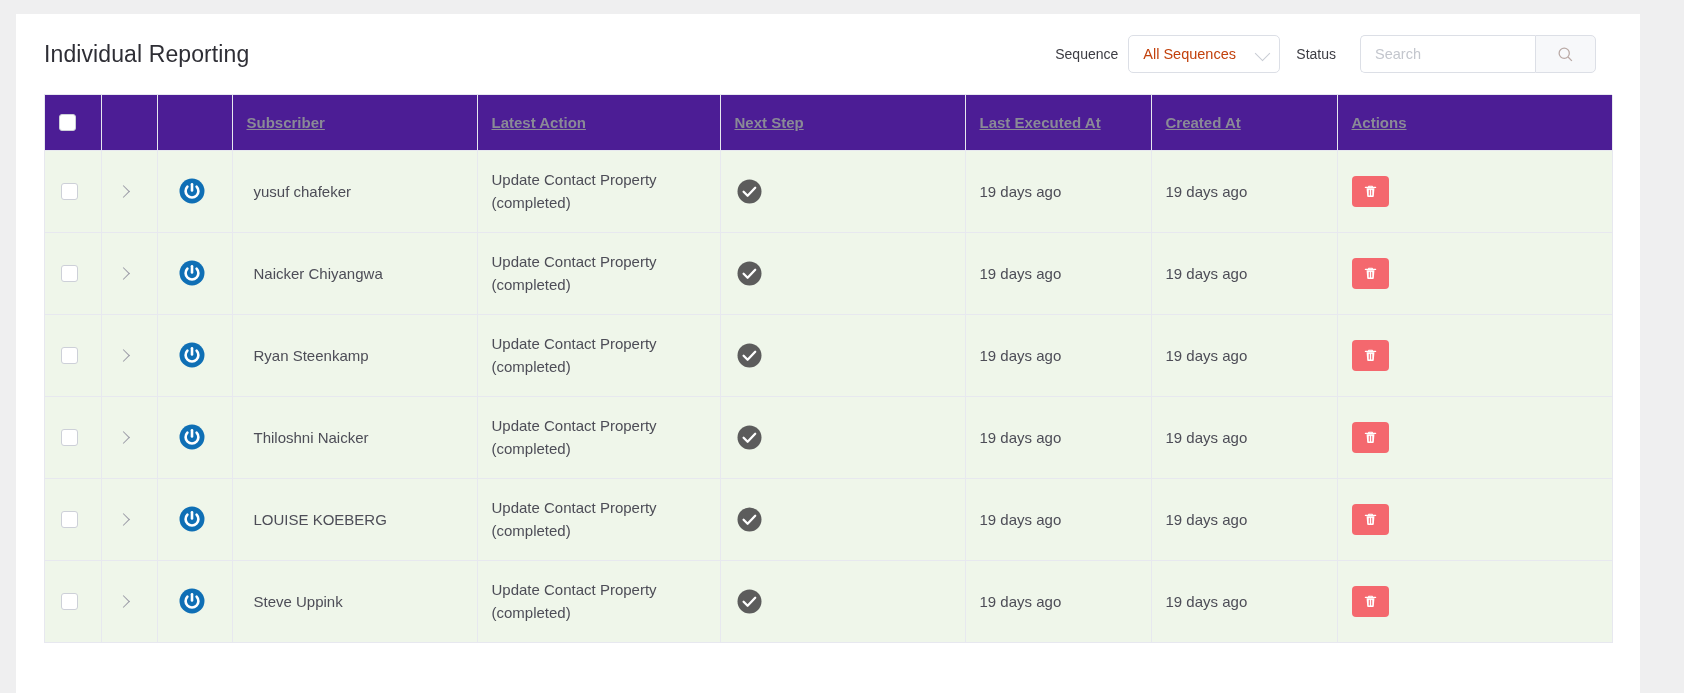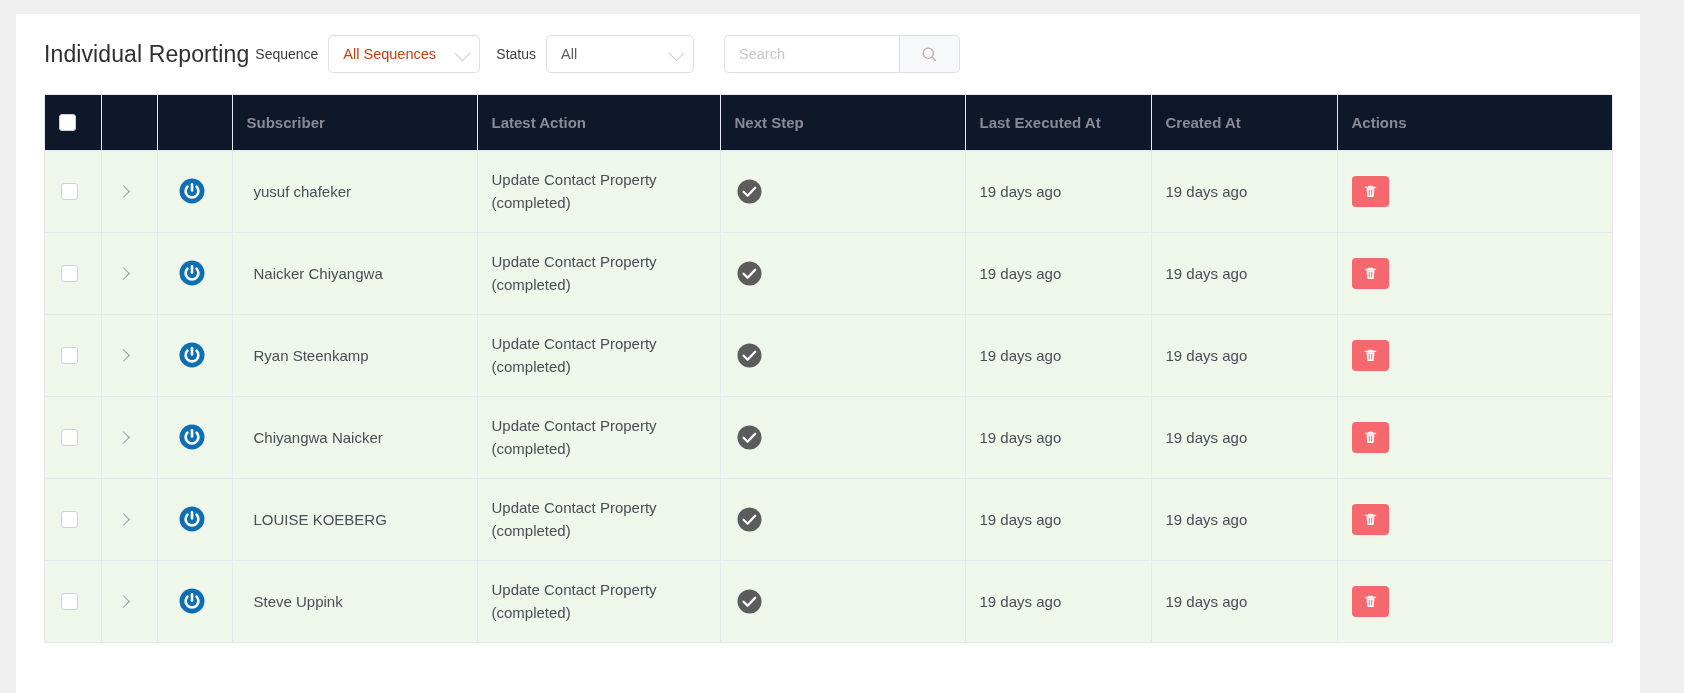--- a/index.html
+++ b/index.html
@@ -27,24 +27,24 @@
     width: 1624px;
     height: 679px;
     background: #ffffff;
     overflow: hidden;
   }
 
   
   .card-header {
     position: relative;
     height: 80px;
-    padding: 0 22px 0 28px;
+    padding: 0 44px 0 28px;
     display: flex;
     align-items: center;
-    justify-content: flex-start;
+    justify-content: space-between;
     gap: 6px;
   }
 
   .page-title {
     font-size: 23px;
     color: #2e2e35;
     font-weight: 400;
     letter-spacing: 0.1px;
     white-space: nowrap;
   }
@@ -141,26 +141,27 @@
     table-layout: fixed;
   }
   th, td {
     border-right: 1px solid #e7e8ef;
     border-bottom: 1px solid #e7e8ef;
     text-align: left;
     vertical-align: middle;
   }
   thead th {
     height: 55px;
-    background: #0f172a;
+    background: #4c1d95;
     color: #8a8a96;
     font-size: 15px;
     font-weight: 700;
     padding: 0 14px;
     white-space: nowrap;
+    text-decoration: underline;
   }
   thead th.c-check { width: 56px; padding-left: 14px; }
   thead th.c-exp   { width: 56px; }
   thead th.c-icon  { width: 75px; }
   thead th.c-sub   { width: 245px; }
   thead th.c-act   { width: 243px; }
   thead th.c-next  { width: 245px; }
   thead th.c-last  { width: 186px; }
   thead th.c-made  { width: 186px; }
   thead th.c-actions { width: auto; }
@@ -236,24 +237,20 @@
       <div class="page-title">Individual Reporting</div>
 
       <div class="controls">
         <span class="ctl-label">Sequence</span>
         <div class="select-box">
           <span>All Sequences</span>
           <span class="chev"></span>
         </div>
 
         <span class="ctl-label">Status</span>
-        <div class="select-box filled wide">
-          <span>All</span>
-          <span class="chev"></span>
-        </div>
 
         <div class="search-group">
           <input class="search-input" type="text" placeholder="Search" style="">
           <button class="search-btn">
             <svg width="17" height="17" viewBox="0 0 20 20">
               <circle cx="8.5" cy="8.5" r="6" fill="none" stroke="#b9a9a5" stroke-width="1.5"></circle>
               <line x1="13" y1="13" x2="17.5" y2="17.5" stroke="#b9a9a5" stroke-width="1.5"></line>
             </svg>
           </button>
         </div>
@@ -390,21 +387,21 @@
               <td>
                 <span class="chevron-right"></span>
               </td>
               <td class="td-icon">
                 <svg class="power-icon" viewBox="0 0 26 26">
                   <circle cx="13" cy="13" r="12.5" fill="#0f6fb5"></circle>
                   <path d="M13 6.2 v6.3" stroke="#ffffff" stroke-width="2.6" stroke-linecap="round" fill="none"></path>
                   <path d="M8.4 8.6 a6.4 6.4 0 1 0 9.2 0" stroke="#ffffff" stroke-width="2.6" fill="none" stroke-linecap="round"></path>
                 </svg>
               </td>
-              <td class="td-sub">Chiyangwa Naicker</td>
+              <td class="td-sub">Thiloshni Naicker</td>
               <td class="cell-action">Update Contact Property (completed)</td>
               <td class="td-next">
                 <svg class="check-badge" viewBox="0 0 25 25">
                   <circle cx="12.5" cy="12.5" r="12" fill="#5c5c5c"></circle>
                   <path d="M6.6 12.8 l4 4 l7.6 -8" stroke="#ffffff" stroke-width="2.3" fill="none" stroke-linecap="round" stroke-linejoin="round"></path>
                 </svg>
               </td>
               <td>19 days ago</td>
               <td>19 days ago</td>
               <td>

